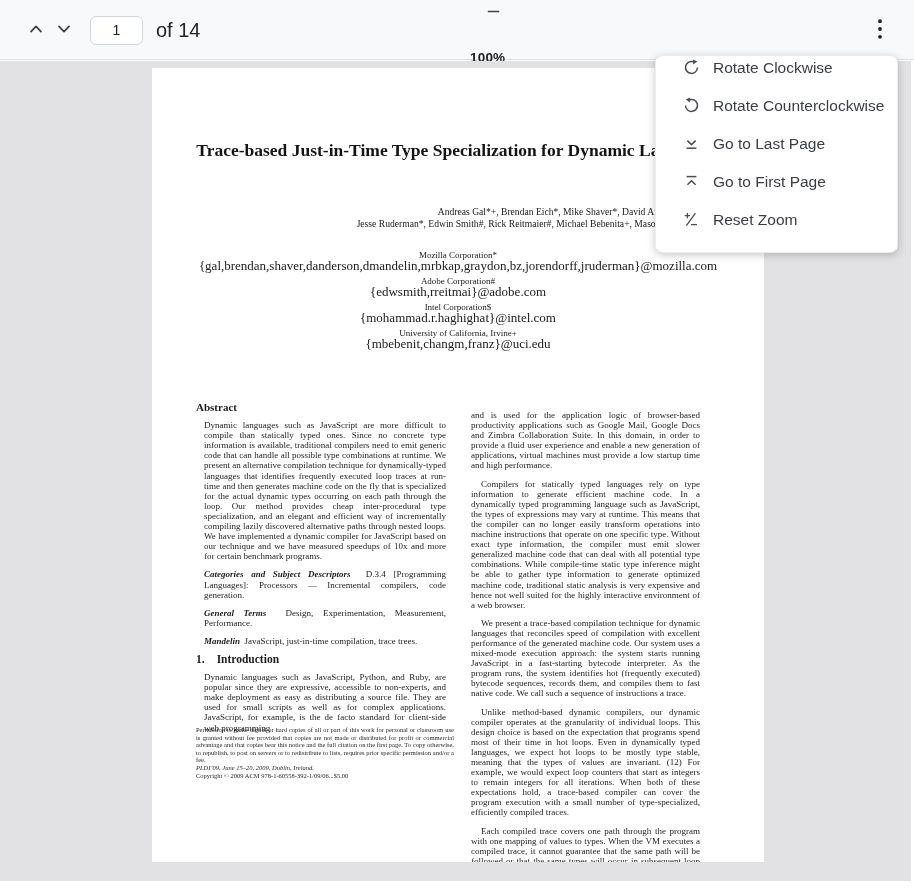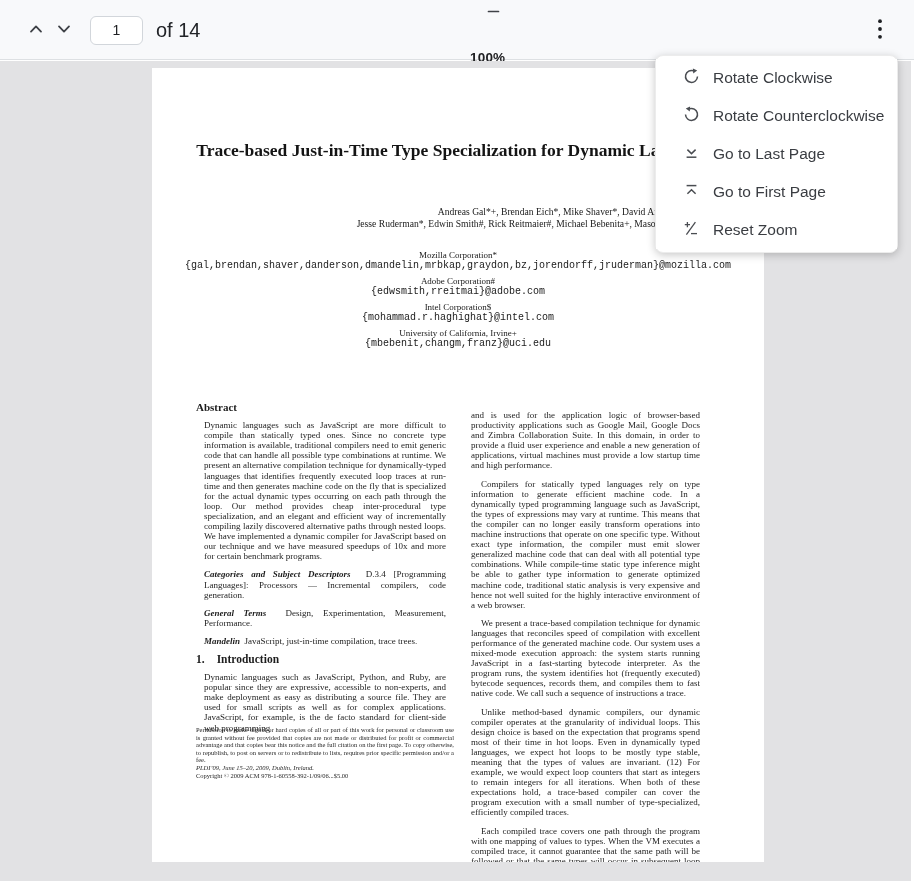--- a/index.html
+++ b/index.html
@@ -26,41 +26,41 @@
   
   .page { position:absolute; left:152px; top:7px; width:612px; height:794px; background:#ffffff;
           overflow:hidden; color:#1d1d1d; font-family:"Liberation Serif", serif; }
   .doc-title { position:absolute; top:72px; left:26px; width:560px; text-align:center;
                font-weight:700; font-size:17.5px; line-height:21px; color:#141414; }
   .doc-authors { position:absolute; top:138px; left:0; width:612px; text-align:right;
                  font-size:9.6px; line-height:12px; color:#202020; }
   .doc-affils { position:absolute; top:182px; left:0; width:612px; text-align:center; }
   .affil { margin-bottom:6px; }
   .affil-name { font-size:9px; line-height:11px; color:#202020; }
-  .affil-email { font-size:10px; line-height:9px; font-family:Liberation Mono, monospace; color:#202020; }
+  .affil-email { font-size:13px; line-height:9px; font-family:Liberation Serif, serif; color:#202020; }
 
   .col { position:absolute; top:334px; font-size:9px; line-height:10.1px; text-align:justify; }
   .col-left  { left:44px;  width:258px; }
   .col-right { left:311px; width:245px; }
   .col p { margin:8px; }
   .p-indent { text-indent:10px; }
   .h-abstract { font-size:11px; font-weight:700; margin-bottom:5px; font-family:"Liberation Serif", serif; }
   .meta-p { margin-top:6px !important; }
   .lead { font-weight:700; font-style:italic; }
   .h-section { font-size:11.5px; font-weight:700; margin:0 0 6px 0; }
   .h-section .sec-num { margin-right:12px; }
   .permission { position:absolute; left:44px; top:658px; width:258px; font-size:6.5px;
                 line-height:7.6px; text-align:justify; color:#262626; }
   .permission .conf-line { font-style:italic; }
 
   
   .menu { position:absolute; left:655px; top:55px; width:243px; background:#ffffff;
           border:1px solid #ececec; border-radius:8px; box-shadow:0 2px 8px rgba(0,0,0,.22);
           padding:3px 0; z-index:10; }
-  .menu-item { display:flex; align-items:center; height:38px; padding:0 12px 0 27px; gap:13px;
+  .menu-item { display:flex; height:38px; padding:0 12px 0 27px; gap:13px;
                font-size:15.5px; color:#3a3d42; cursor:pointer; background:#fff; border:none; width:100%;
                font-family:"Liberation Sans", sans-serif; text-align:left; }
   .menu-item svg { flex:0 0 auto; }
   .mi-label { white-space:nowrap; }
 </style>
 </head>
 <body>
 
 <div class="viewer">
 

